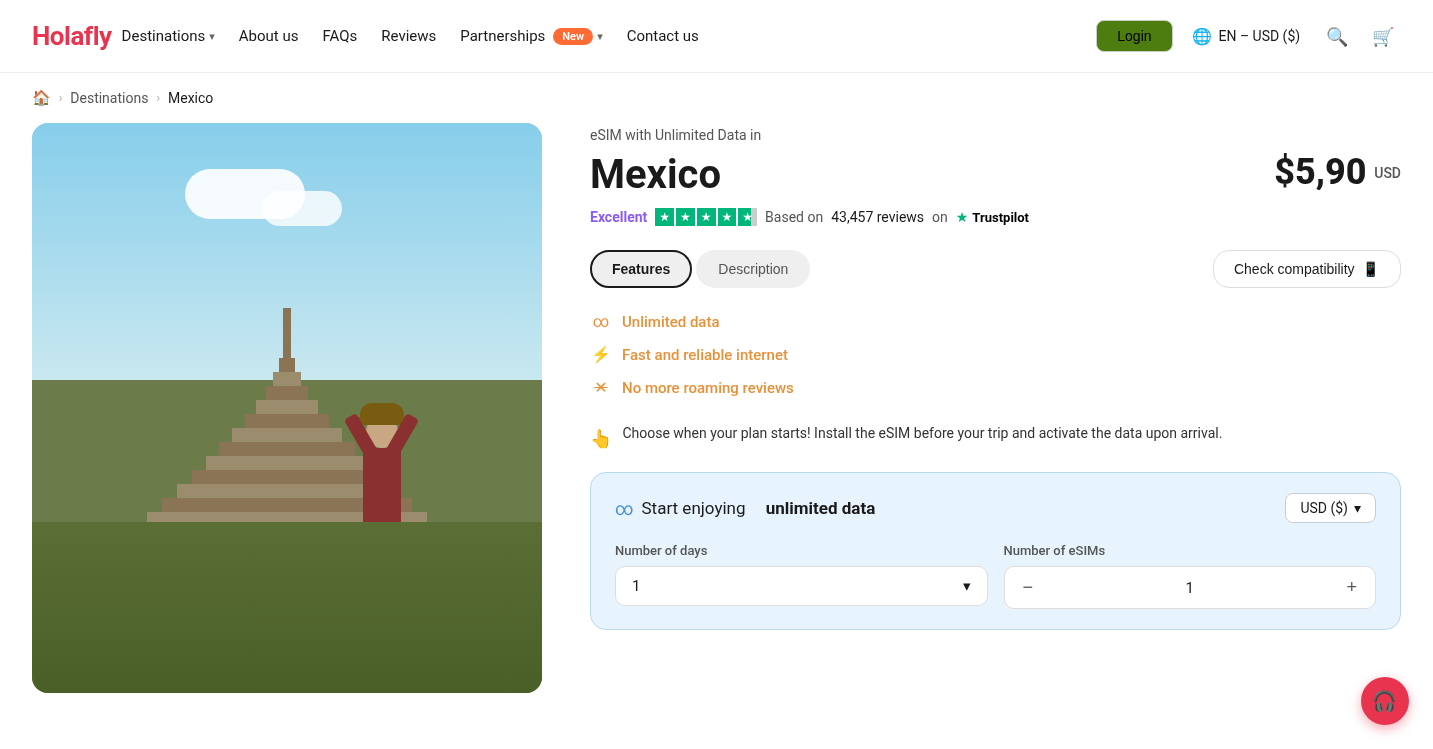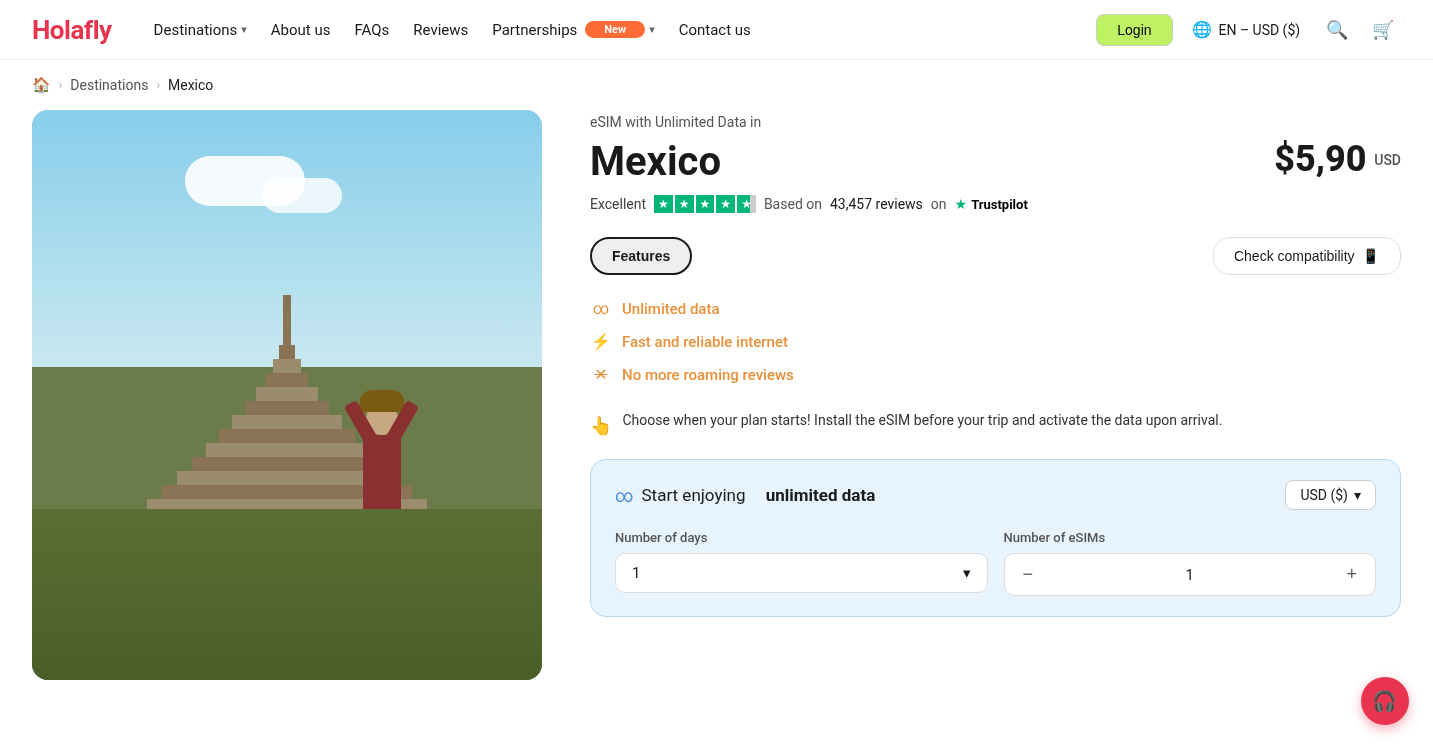--- a/index.html
+++ b/index.html
@@ -1,26 +1,26 @@
 <!DOCTYPE html>
 <html><head>
   <meta charset="utf-8">
   <style>
     * { box-sizing: border-box; margin: 0; padding: 0; }
     body { font-family: -apple-system, BlinkMacSystemFont, 'Segoe UI', Roboto, sans-serif; background: #fff; color: #1a1a1a; font-size: 15px; }
 
     
-    .header { display: flex; align-items: center; padding: 0 32px; height: 60px; border-bottom: 1px solid #eee; gap: 32px; position: relative; }
+    .header { display: flex; align-items: center; padding: 0 32px; height: 73px; border-bottom: 1px solid #eee; position: relative; }
     .logo { color: #e8344e; font-size: 26px; font-weight: 700; letter-spacing: -0.5px; text-decoration: none; flex-shrink: 0; }
     .nav { display: flex; align-items: center; gap: 4px; flex: 1; }
     .nav-item { display: flex; align-items: center; gap: 4px; padding: 8px 10px; cursor: pointer; font-size: 15px; color: #1a1a1a; white-space: nowrap; text-decoration: none; border-radius: 6px; }
     .nav-chevron { font-size: 11px; color: #666; }
-    .new-badge { background: #ff6b35; color: #fff; font-size: 11px; font-weight: 600; padding: 2px 19px; border-radius: 10px; margin-left: 4px; }
+    .new-badge { background: #ff6b35; color: #fff; font-size: 11px; font-weight: 600; padding: 2px 9px; border-radius: 10px; margin-left: 4px; }
     .header-right { display: flex; align-items: center; gap: 12px; margin-left: auto; }
-    .login-btn { border: 1px solid #ccc; border-radius: 8px; padding: 7px 20px; cursor: pointer; font-size: 14px; background: #bef264; }
+    .login-btn { border: 1px solid #ccc; border-radius: 8px; padding: 7px 20px; cursor: pointer; font-size: 14px; background: #4d7c0f; }
     .lang-selector { display: flex; align-items: center; gap: 6px; font-size: 14px; cursor: pointer; padding: 6px 8px; border-radius: 6px; }
     .globe-icon { font-size: 16px; }
     .header-icon { font-size: 18px; cursor: pointer; padding: 6px; border-radius: 6px; color: #1a1a1a; }
     .cart-wrapper { position: relative; }
 
     
     .breadcrumb { display: flex; align-items: center; gap: 8px; padding: 16px 32px; font-size: 14px; color: #555; }
     .breadcrumb a { color: #555; text-decoration: none; }
     .breadcrumb-sep { color: #aaa; font-size: 12px; }
     .breadcrumb-current { color: #1a1a1a; }
@@ -40,21 +40,21 @@
     .product-info { flex: 1; padding-top: 4px; }
     .esim-subtitle { font-size: 14px; color: #555; margin-bottom: 8px; }
     .product-title-row { display: flex; align-items: flex-start; justify-content: space-between; margin-bottom: 10px; }
     .product-title { font-size: 40px; font-weight: 700; color: #1a1a1a; }
     .price-section { text-align: right; }
     .price { font-size: 36px; font-weight: 800; color: #1a1a1a; }
     .price-currency { font-size: 14px; font-weight: 500; color: #555; margin-left: 4px; vertical-align: super; }
 
     
     .rating-row { display: flex; align-items: center; gap: 8px; margin-bottom: 24px; font-size: 14px; color: #555; }
-    .rating-label { font-weight: 400; color: #404040; }
+    .rating-label { font-weight: 700; color: #8b5cf6; }
     .stars { display: flex; gap: 2px; }
     .star { color: #00b67a; font-size: 16px; background: #00b67a; color: white; padding: 2px 4px; font-size: 12px; }
     .review-link { color: #1a1a1a; cursor: pointer; }
     .trustpilot { display: flex; align-items: center; gap: 4px; }
 
     
     .tabs-row { display: flex; align-items: center; justify-content: space-between; margin-bottom: 24px; }
     .tabs { display: flex; gap: 4px; }
     .tab { padding: 9px 20px; border-radius: 24px; cursor: pointer; font-size: 14px; font-weight: 500; border: 2px solid transparent; color: #555; }
     .tab.active { border: 2px solid #1a1a1a; color: #1a1a1a; font-weight: 600; }
@@ -206,20 +206,21 @@
       <span>on</span>
       <div class="trustpilot">
         <span style="color:#00b67a; font-size:14px;">★</span>
         <span class="trustpilot-logo">Trustpilot</span>
       </div>
     </div>
 
     <div class="tabs-row">
       <div class="tabs">
         <button class="tab active">Features</button>
+        <button class="tab">Description</button>
       </div>
       <button class="check-compat-btn">
         <span>Check compatibility</span>
         <span>📱</span>
       </button>
     </div>
 
     <div class="feature-list">
       <div class="feature-item">
         <span class="feature-icon">∞</span>

